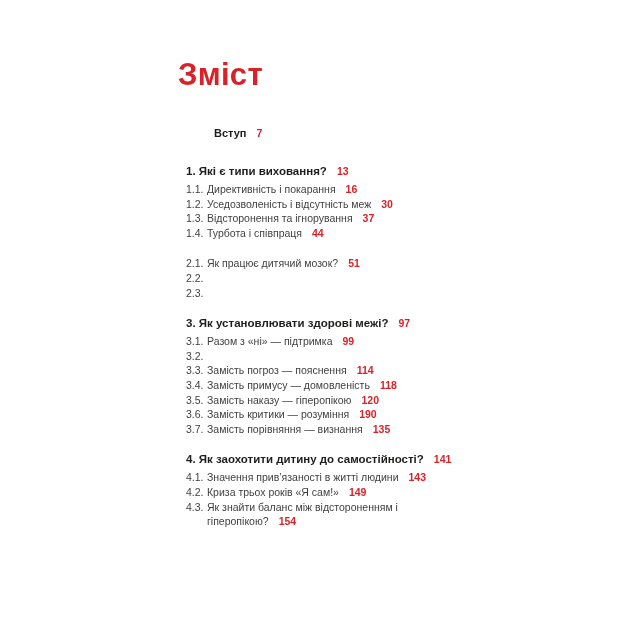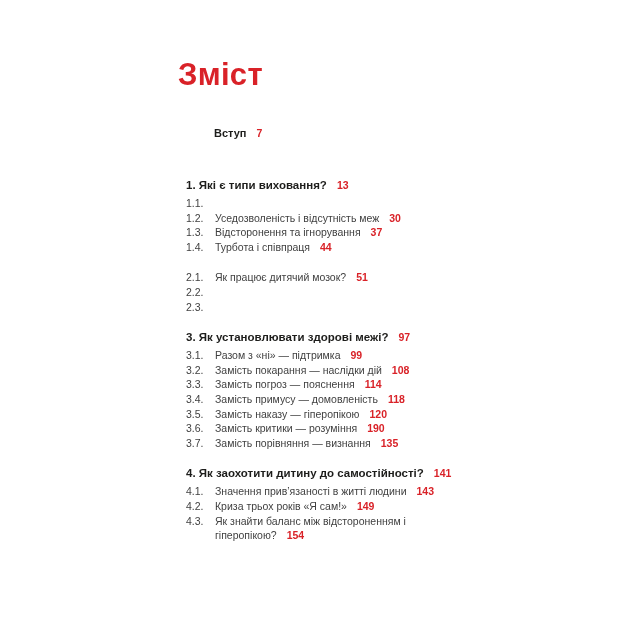--- a/index.html
+++ b/index.html
@@ -22,21 +22,21 @@
     line-height: 36px;
     font-weight: 700;
     letter-spacing: 0.3px;
     color: #d92228;
   }
   .intro-row {
     font-size: 11px;
     line-height: 14px;
     font-weight: 700;
     color: #1d1d1b;
-    margin: 0 0 38px 0;
+    margin: 0 0 24px 0;
     padding-left: 36px;
   }
   .page-num {
     color: #d92228;
     font-weight: 700;
     margin-left: 10px;
     font-size: 10.5px;
   }
   .toc-section { margin: 0 0 16px 8px; }
   .sec-head {
@@ -44,21 +44,20 @@
     line-height: 15px;
     font-weight: 700;
     color: #1d1d1b;
     margin: 0 0 3px 0;
   }
   .item {
     display: flex;
     font-size: 10.5px;
     line-height: 14.6px;
     color: #3f3f3f;
-    gap: 8px;
   }
   .item .num {
     flex: none;
     width: 21px;
   }
   .item .body {
     max-width: 228px;
   }
 </style>
 </head>
@@ -71,20 +70,21 @@
   <div class="intro-row">
     <span>Вступ</span><span class="page-num">7</span>
   </div>
 
   <div class="toc-section">
     <div class="sec-head">
       <span>1. Які є типи виховання?</span><span class="page-num">13</span>
     </div>
     <div class="item">
       <span class="num">1.1.</span>
+      <span class="body"><span>Директивність і покарання</span><span class="page-num">16</span></span>
     </div>
     <div class="item">
       <span class="num">1.2.</span>
       <span class="body"><span>Уседозволеність і відсутність меж</span><span class="page-num">30</span></span>
     </div>
     <div class="item">
       <span class="num">1.3.</span>
       <span class="body"><span>Відсторонення та ігнорування</span><span class="page-num">37</span></span>
     </div>
     <div class="item">
@@ -109,21 +109,20 @@
   <div class="toc-section">
     <div class="sec-head">
       <span>3. Як установлювати здорові межі?</span><span class="page-num">97</span>
     </div>
     <div class="item">
       <span class="num">3.1.</span>
       <span class="body"><span>Разом з «ні» — підтримка</span><span class="page-num">99</span></span>
     </div>
     <div class="item">
       <span class="num">3.2.</span>
-      <span class="body"><span>Замість покарання — наслідки дій</span><span class="page-num">108</span></span>
     </div>
     <div class="item">
       <span class="num">3.3.</span>
       <span class="body"><span>Замість погроз — пояснення</span><span class="page-num">114</span></span>
     </div>
     <div class="item">
       <span class="num">3.4.</span>
       <span class="body"><span>Замість примусу — домовленість</span><span class="page-num">118</span></span>
     </div>
     <div class="item">

